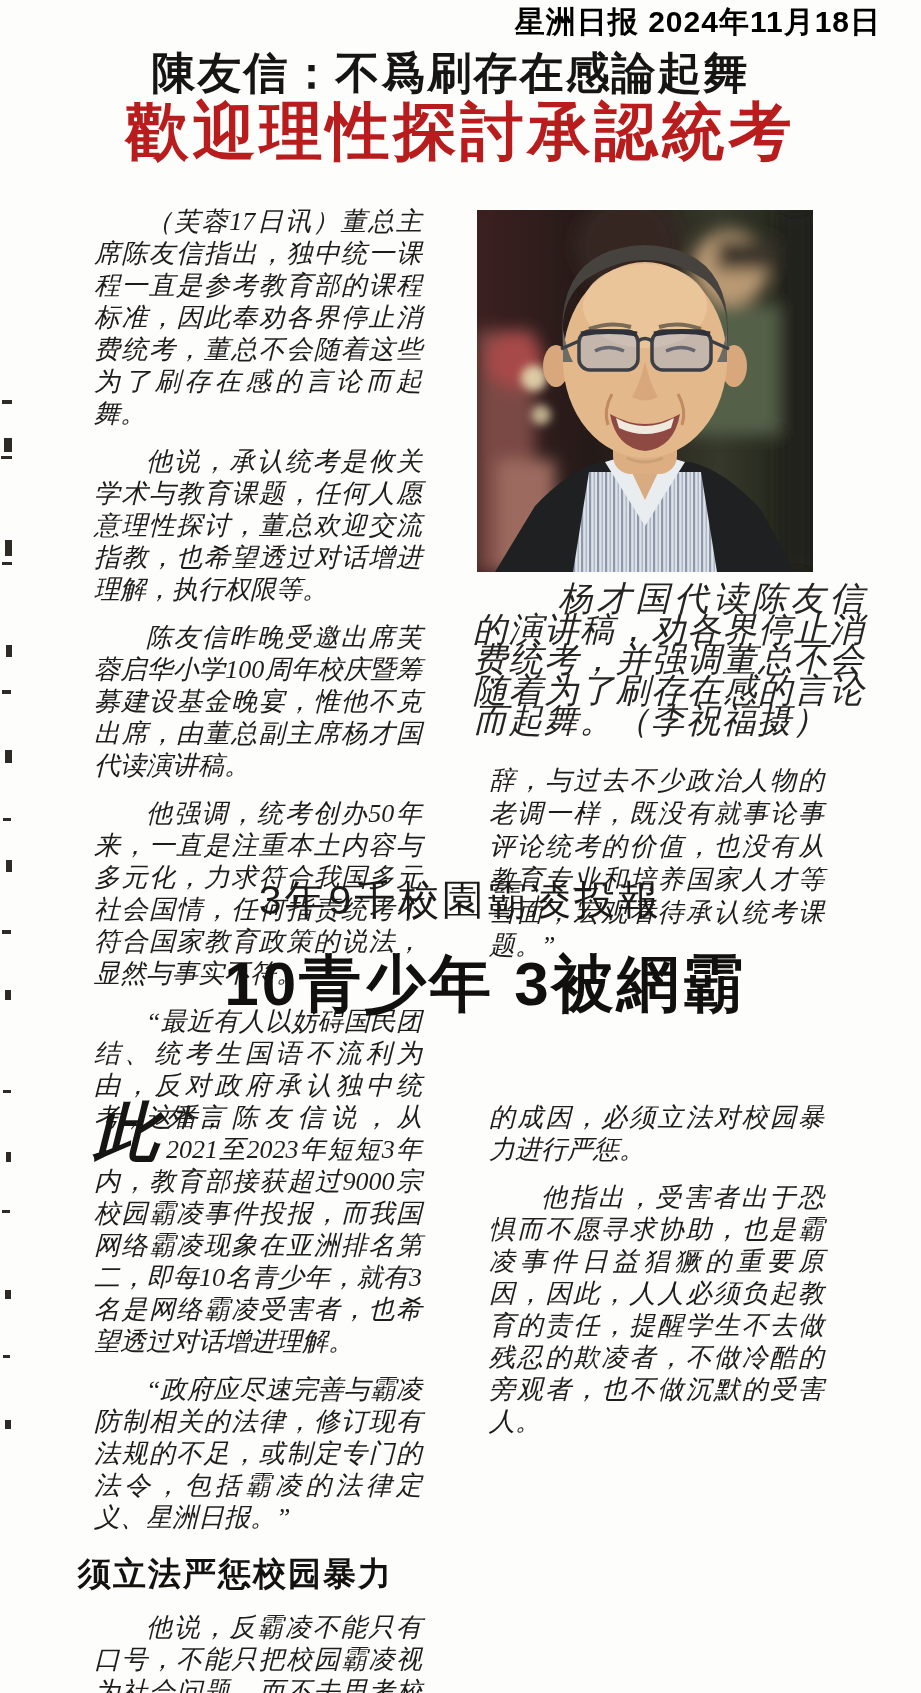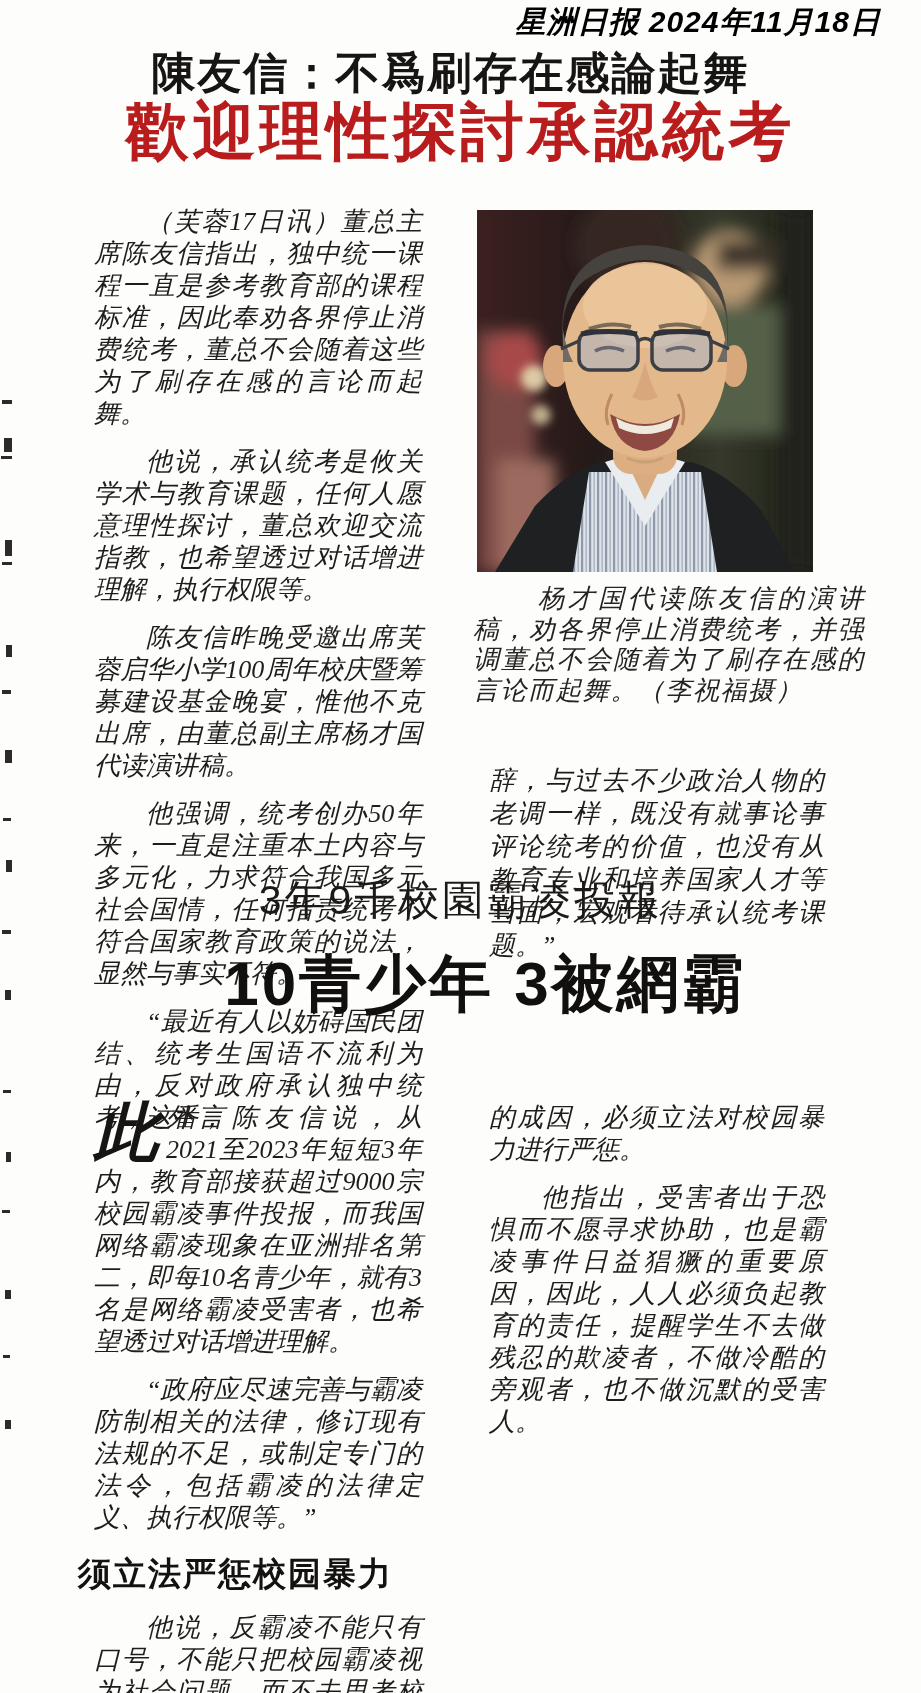--- a/index.html
+++ b/index.html
@@ -7,21 +7,21 @@
     width:921px;height:1693px;position:relative;overflow:hidden;
     background:#fdfdfc;color:#1f1d1b;
     font-family:"Liberation Serif","DejaVu Serif",serif;
   }
   .abs{position:absolute;}
   
   .masthead{
     top:4px;right:40px;
     font-family:"Liberation Sans","DejaVu Sans",sans-serif;
     font-weight:700;font-size:30px;line-height:36px;color:#000;
-    letter-spacing:1px;white-space:nowrap;font-style:italic;
+    letter-spacing:1px;white-space:nowrap;
   }
   
   .kicker1{
     top:46px;left:0;width:901px;margin:0;text-align:center;
     font-family:"Liberation Sans","DejaVu Sans",sans-serif;
     font-weight:600;font-size:44px;line-height:54px;color:#171513;
     letter-spacing:2px;white-space:nowrap;
   }
   .headline1{
     top:94px;left:10px;width:901px;margin:0;text-align:center;
@@ -68,21 +68,21 @@
     margin:18px 0 10px 0;
     font-family:"Liberation Sans","DejaVu Sans",sans-serif;
     font-weight:700;font-size:33px;line-height:44px;color:#14120f;
     letter-spacing:2px;
   }
   
   .photo{left:477px;top:210px;width:336px;height:362px;margin:0;overflow:hidden;}
   .photo svg{display:block;}
   .caption{
     left:473px;top:584px;width:392px;margin:0;
-    font-style:italic;font-size:26px;line-height:30.5px;
+    font-style:italic;font-size:34px;line-height:30.5px;
     letter-spacing:1.5px;color:#262422;
     text-align:justify;text-justify:inter-character;text-indent:2.5em;
   }
   
   .edge-strip{left:0;top:390px;width:16px;height:1120px;}
 </style>
 </head>
 <body>
 
 <div>
@@ -215,21 +215,21 @@
       <p class="cont">辞，与过去不少政治人物的老调一样，既没有就事论事评论统考的价值，也没有从教育专业和培养国家人才等当面，宏观看待承认统考课题。”</p>
     </div>
   </section>
 
   <section>
     <h2 class="abs kicker2">3年9千校園霸凌投報</h2>
     <h1 class="abs headline2">10青少年 3被網霸</h1>
 
     <div class="abs bodycol a2-left">
       <p class="droppara"><span class="dropcap">此</span><span>外，陈友信说，从2021至2023年短短3年内，教育部接获超过9000宗校园霸凌事件投报，而我国网络霸凌现象在亚洲排名第二，即每10名青少年，就有3名是网络霸凌受害者，也希望透过对话增进理解。</span></p>
-      <p>“政府应尽速完善与霸凌防制相关的法律，修订现有法规的不足，或制定专门的法令，包括霸凌的法律定义、执行权限等。”</p>
+      <p>“政府应尽速完善与霸凌防制相关的法律，修订现有法规的不足，或制定专门的法令，包括霸凌的法律定义、星洲日报。”</p>
       <h3 class="subhead">须立法严惩校园暴力</h3>
       <p>他说，反霸凌不能只有口号，不能只把校园霸凌视为社会问题，而不去思考校园霸凌文化</p>
     </div>
 
     <div class="abs bodycol a2-right">
       <p class="cont">的成因，必须立法对校园暴力进行严惩。</p>
       <p>他指出，受害者出于恐惧而不愿寻求协助，也是霸凌事件日益猖獗的重要原因，因此，人人必须负起教育的责任，提醒学生不去做残忍的欺凌者，不做冷酷的旁观者，也不做沉默的受害人。</p>
     </div>
   </section>
 

